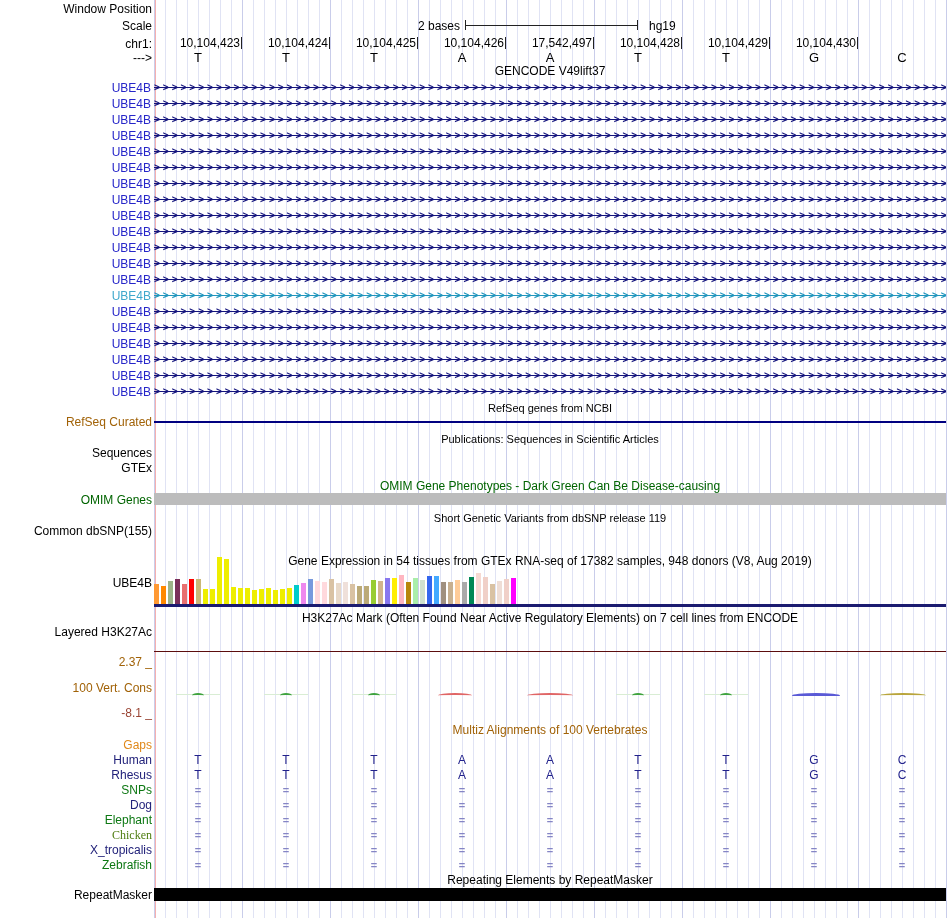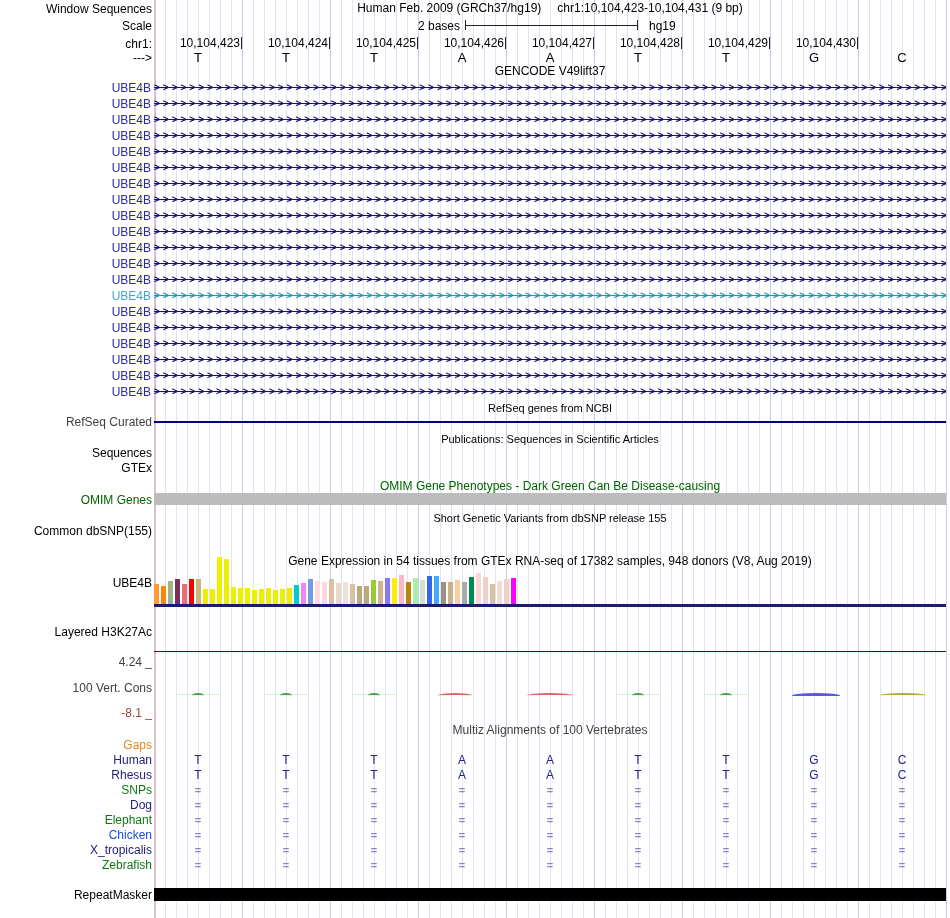--- a/index.html
+++ b/index.html
@@ -5,21 +5,21 @@
   html,body{margin:0;padding:0;background:#fff}
   #canvas{position:relative;width:950px;height:918px;background:#fff;
     font-family:"Liberation Sans",sans-serif;color:#000;overflow:hidden}
   .grid,.gridb{position:absolute;top:0;left:154px;width:793px;height:918px;pointer-events:none}
   .grid{background:repeating-linear-gradient(90deg,#e0e3f4 0,#e0e3f4 1px,transparent 1px,transparent 11px)}
   .gridb{background:repeating-linear-gradient(90deg,#c9cdea 0,#c9cdea 1px,transparent 1px,transparent 88px)}
   .redline{position:absolute;left:155px;top:0;width:1px;height:918px;background:#f5b0b0}
   .lab{position:absolute;right:798px;white-space:nowrap;font-size:12px;line-height:14px;color:#000}
   .title{position:absolute;left:154px;width:792px;text-align:center;font-size:12px;line-height:14px;white-space:nowrap}
   .title.small{font-size:11px}
-  .blue{color:#404040}.green{color:#006400}.maroontxt{color:#994433}
+  .blue{color:#a16207}.green{color:#006400}.maroontxt{color:#994433}
   .titlerow{position:absolute;left:154px;width:792px;top:1px;display:flex;justify-content:center;gap:16px;font-size:12px;line-height:14px}
   .titlerow span{white-space:nowrap}
   
   #scalebar{position:absolute;left:466px;top:25px;width:172px;height:1px;background:#222}
   .sctick{position:absolute;top:20px;width:1px;height:10px;background:#222}
   #scaleval{position:absolute;left:154px;width:306px;top:19px;text-align:right;font-size:12px}
   #hg19{position:absolute;left:649px;top:19px;font-size:12px}
   #coords,#basesrow{position:absolute;left:154px;width:792px;height:14px}
   #coords{top:36px}#basesrow{top:50px}
   .coordcell{position:absolute;top:0;width:88px;height:14px;display:flex;justify-content:flex-end;align-items:center;font-size:12px}
@@ -54,25 +54,21 @@
   .mzcell.eq{font-size:11px;color:#8585c5;font-weight:bold;line-height:15px}
 </style>
 </head>
 <body>
 
 <div id="canvas">
   <div class="grid"></div>
   <div class="gridb"></div>
   <div class="redline"></div>
 
-  <div class="lab" style="top:2px">Window Sequences</div>
-  <div class="titlerow">
-    <span>Human Feb. 2009 (GRCh37/hg19)</span>
-    <span>chr1:10,104,423-10,104,431 (9 bp)</span>
-  </div>
+  <div class="lab" style="top:2px">Window Position</div>
   <div class="lab" style="top:19px">Scale</div>
   <div id="scaleval">2 bases</div>
   <div id="scalebar"></div>
   <div class="sctick" style="left:465px"></div>
   <div class="sctick" style="left:637px"></div>
   <div id="hg19">hg19</div>
   <div class="lab" style="top:37px">chr1:</div>
   <div class="lab" style="top:51px">---&gt;</div>
   <div id="coords">
       <div class="coordcell" style="left: 0px;">
@@ -85,21 +81,21 @@
       </div>
       <div class="coordcell" style="left: 176px;">
         <span>10,104,425</span>
         <span class="tick"></span>
       </div>
       <div class="coordcell" style="left: 264px;">
         <span>10,104,426</span>
         <span class="tick"></span>
       </div>
       <div class="coordcell" style="left: 352px;">
-        <span>10,104,427</span>
+        <span>17,542,497</span>
         <span class="tick"></span>
       </div>
       <div class="coordcell" style="left: 440px;">
         <span>10,104,428</span>
         <span class="tick"></span>
       </div>
       <div class="coordcell" style="left: 528px;">
         <span>10,104,429</span>
         <span class="tick"></span>
       </div>
@@ -209,21 +205,21 @@
   <div class="hline" id="refseqline"></div>
 
   <div class="title small" style="top:432px">Publications: Sequences in Scientific Articles</div>
   <div class="lab" style="top:446px">Sequences</div>
   <div class="lab" style="top:461px">GTEx</div>
 
   <div class="title green" style="top:479px">OMIM Gene Phenotypes - Dark Green Can Be Disease-causing</div>
   <div class="lab green" style="top:493px">OMIM Genes</div>
   <div class="hline" id="omimbar"></div>
 
-  <div class="title small" style="top:511px">Short Genetic Variants from dbSNP release 155</div>
+  <div class="title small" style="top:511px">Short Genetic Variants from dbSNP release 119</div>
   <div class="lab" style="top:524px">Common dbSNP(155)</div>
 
   <div class="title" style="top:554px">Gene Expression in 54 tissues from GTEx RNA-seq of 17382 samples, 948 donors (V8, Aug 2019)</div>
   <div class="lab" style="top:576px">UBE4B</div>
   <div id="gtexbars">
       <div class="gbar" style="height: 20px; background: rgb(255, 153, 51);"></div>
       <div class="gbar" style="height: 18px; background: rgb(255, 136, 0);"></div>
       <div class="gbar" style="height: 23px; background: rgb(157, 180, 137);"></div>
       <div class="gbar" style="height: 25px; background: rgb(122, 47, 90);"></div>
       <div class="gbar" style="height: 20px; background: rgb(232, 112, 112);"></div>
@@ -270,24 +266,25 @@
       <div class="gbar" style="height: 27px; background: rgb(0, 136, 85);"></div>
       <div class="gbar" style="height: 31px; background: rgb(246, 217, 210);"></div>
       <div class="gbar" style="height: 27px; background: rgb(240, 208, 200);"></div>
       <div class="gbar" style="height: 20px; background: rgb(217, 194, 163);"></div>
       <div class="gbar" style="height: 23px; background: rgb(239, 222, 214);"></div>
       <div class="gbar" style="height: 25px; background: rgb(240, 208, 200);"></div>
       <div class="gbar" style="height: 26px; background: rgb(255, 0, 255);"></div>
     </div>
   <div class="hline" id="gtexline"></div>
 
+  <div class="title" style="top:611px">H3K27Ac Mark (Often Found Near Active Regulatory Elements) on 7 cell lines from ENCODE</div>
   <div class="lab" style="top:625px">Layered H3K27Ac</div>
   <div class="hline" id="h3kline"></div>
 
-  <div class="lab blue" style="top:655px">4.24 _</div>
+  <div class="lab blue" style="top:655px">2.37 _</div>
   <div class="lab blue" style="top:681px">100 Vert. Cons</div>
   <div id="pmarks">
       <div class="halo" style="left: 176px; width: 44px;"></div>
       <div class="pmark" style="left: 192px; width: 12px; border-top-width: 2px; border-top-color: rgb(63, 163, 63);"></div>
       <div class="halo" style="left: 264px; width: 44px;"></div>
       <div class="pmark" style="left: 280px; width: 12px; border-top-width: 2px; border-top-color: rgb(63, 163, 63);"></div>
       <div class="halo" style="left: 352px; width: 44px;"></div>
       <div class="pmark" style="left: 368px; width: 12px; border-top-width: 2px; border-top-color: rgb(63, 163, 63);"></div>
       <div class="pmark" style="left: 438px; width: 34px; border-top-width: 2px; border-top-color: rgb(224, 102, 102);"></div>
       <div class="pmark" style="left: 527px; width: 46px; border-top-width: 2px; border-top-color: rgb(224, 102, 102);"></div>
@@ -360,21 +357,21 @@
         <div class="mzcell eq" style="left: 88px;">=</div>
         <div class="mzcell eq" style="left: 176px;">=</div>
         <div class="mzcell eq" style="left: 264px;">=</div>
         <div class="mzcell eq" style="left: 352px;">=</div>
         <div class="mzcell eq" style="left: 440px;">=</div>
         <div class="mzcell eq" style="left: 528px;">=</div>
         <div class="mzcell eq" style="left: 616px;">=</div>
         <div class="mzcell eq" style="left: 704px;">=</div>
       </div>
       <div class="mzrow" style="top: 828px;">
-        <div class="mzlabel" style="color: #1d4ed8;">Chicken</div>
+        <div class="mzlabel" style="color: #4d7c0f; font-family: Liberation Serif, serif;">Chicken</div>
         <div class="mzcell eq" style="left: 0px;">=</div>
         <div class="mzcell eq" style="left: 88px;">=</div>
         <div class="mzcell eq" style="left: 176px;">=</div>
         <div class="mzcell eq" style="left: 264px;">=</div>
         <div class="mzcell eq" style="left: 352px;">=</div>
         <div class="mzcell eq" style="left: 440px;">=</div>
         <div class="mzcell eq" style="left: 528px;">=</div>
         <div class="mzcell eq" style="left: 616px;">=</div>
         <div class="mzcell eq" style="left: 704px;">=</div>
       </div>
@@ -397,15 +394,16 @@
         <div class="mzcell eq" style="left: 176px;">=</div>
         <div class="mzcell eq" style="left: 264px;">=</div>
         <div class="mzcell eq" style="left: 352px;">=</div>
         <div class="mzcell eq" style="left: 440px;">=</div>
         <div class="mzcell eq" style="left: 528px;">=</div>
         <div class="mzcell eq" style="left: 616px;">=</div>
         <div class="mzcell eq" style="left: 704px;">=</div>
       </div>
     </div>
 
+  <div class="title" style="top:873px">Repeating Elements by RepeatMasker</div>
   <div class="lab" style="top:888px">RepeatMasker</div>
   <div class="hline" id="rmskbar"></div>
 </div>
 
 </body></html>

